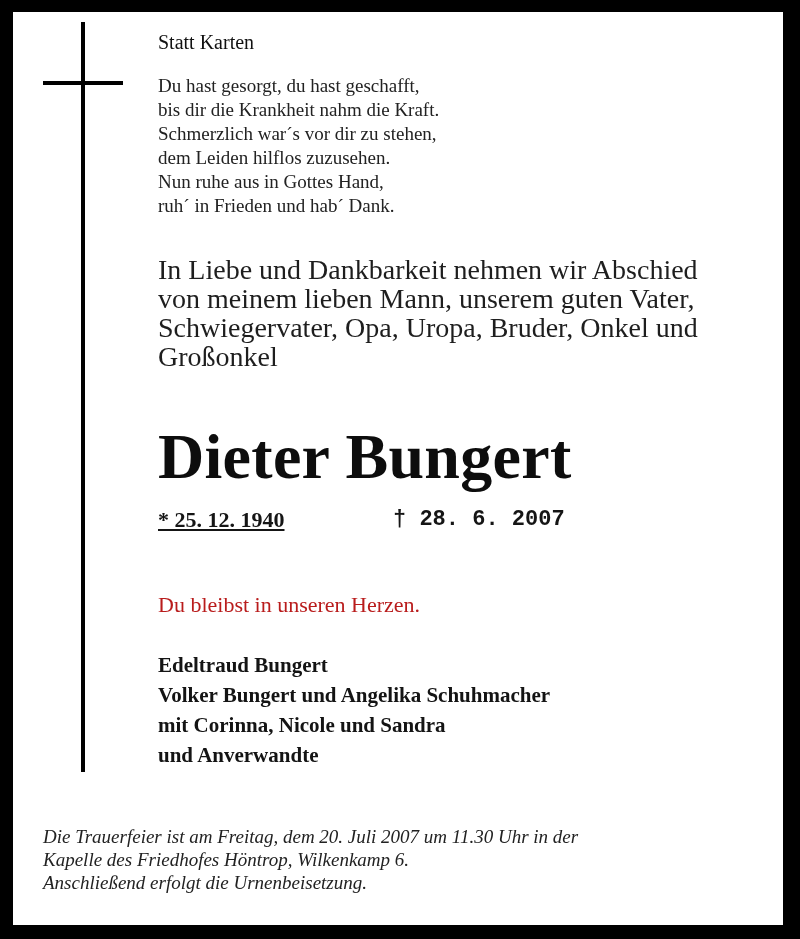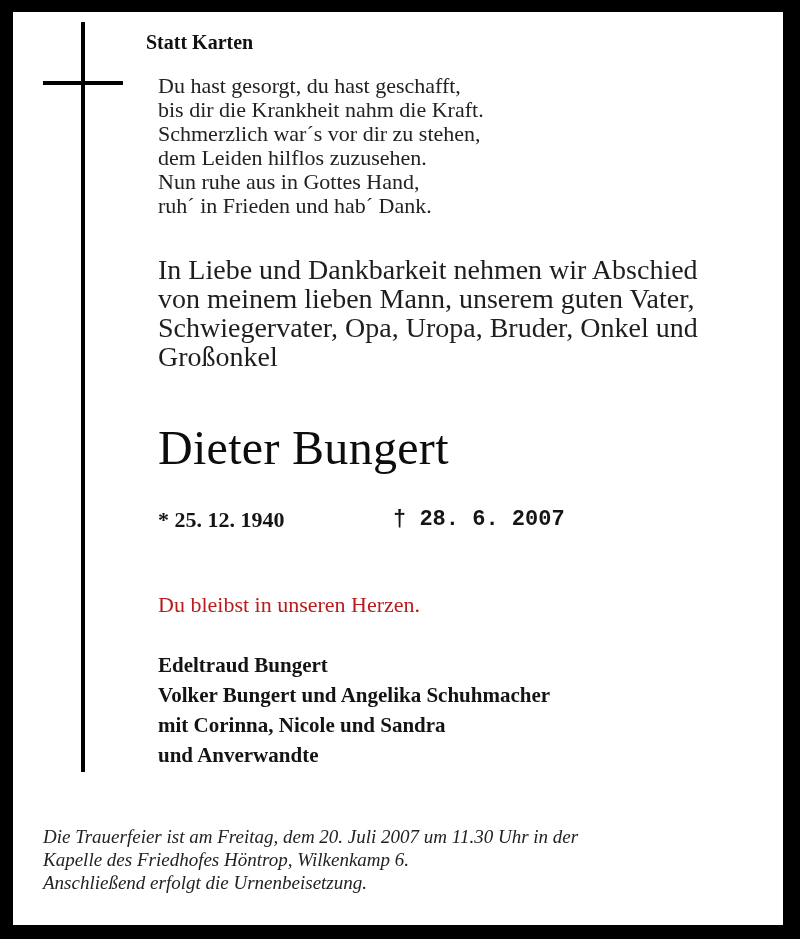--- a/index.html
+++ b/index.html
@@ -30,58 +30,58 @@
     .cross-horizontal {
       position: absolute;
       left: 30px;
       top: 69px;
       width: 80px;
       height: 4px;
       background: #000;
     }
     .abs { position: absolute; white-space: nowrap; }
     .heading {
-      left: 133px;
+      left: 145px;
       top: 19px;
       font-size: 20px;
-      font-weight: bold;
+      font-weight: normal;
       color: #111;
     }
     .poem {
       left: 145px;
       top: 62px;
-      font-size: 22px;
+      font-size: 19px;
       line-height: 24px;
       color: #222;
     }
     .poem div { height: 24px; }
     .intro {
       left: 145px;
       top: 243px;
       font-size: 28px;
       line-height: 29px;
       color: #1e1e1e;
     }
     .intro div { height: 29px; }
     .name {
       left: 145px;
       top: 408px;
-      font-size: 48px;
-      font-weight: normal;
+      font-size: 64px;
+      font-weight: bold;
       letter-spacing: 0.3px;
       color: #0d0d0d;
     }
     .dates {
       left: 145px;
       top: 495px;
       font-size: 22px;
       font-weight: bold;
       color: #151515;
     }
-    .dates .birth { position: absolute; left: 0; top: 0; }
+    .dates .birth { position: absolute; left: 0; top: 0; text-decoration: underline; }
     .dates .death { position: absolute; left: 235px; top: 0; font-family: Liberation Mono, monospace; }
     .farewell {
       left: 145px;
       top: 580px;
       font-size: 22px;
       color: #b91c1c;
     }
     .family {
       left: 145px;
       top: 638px;

